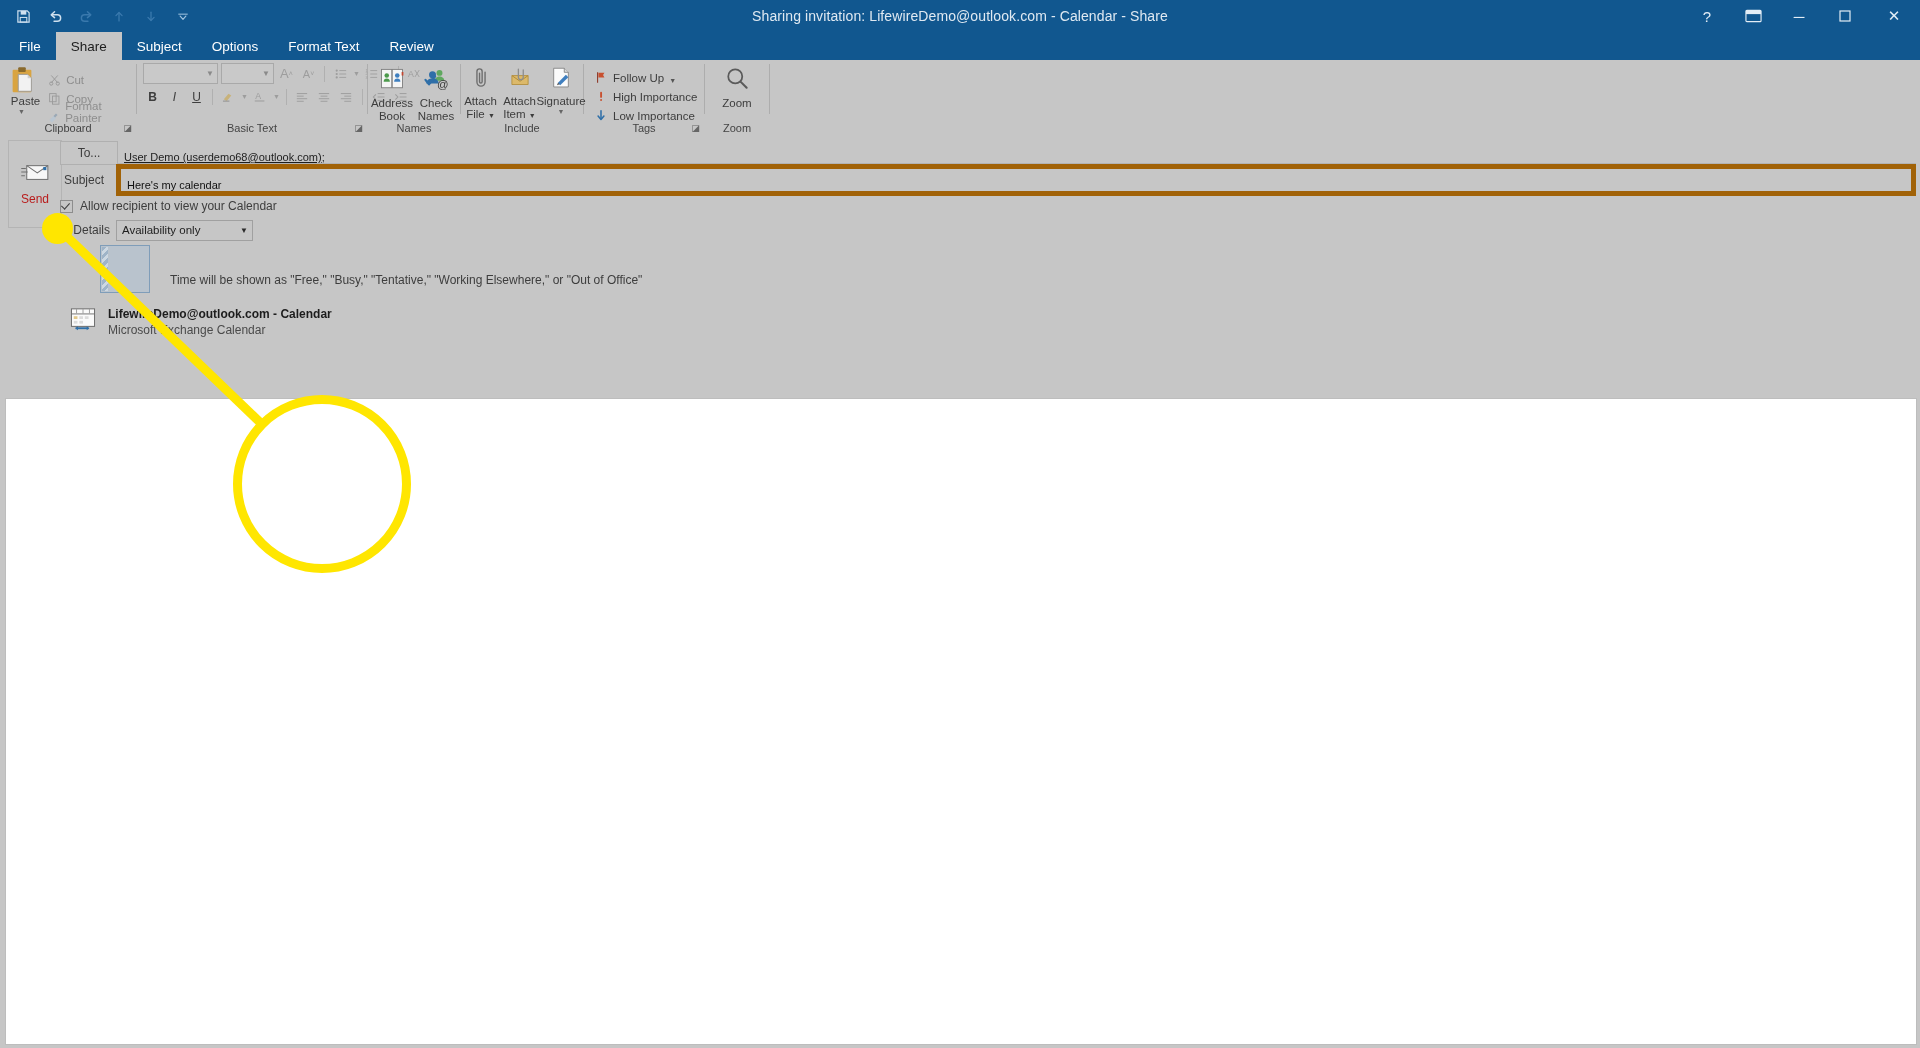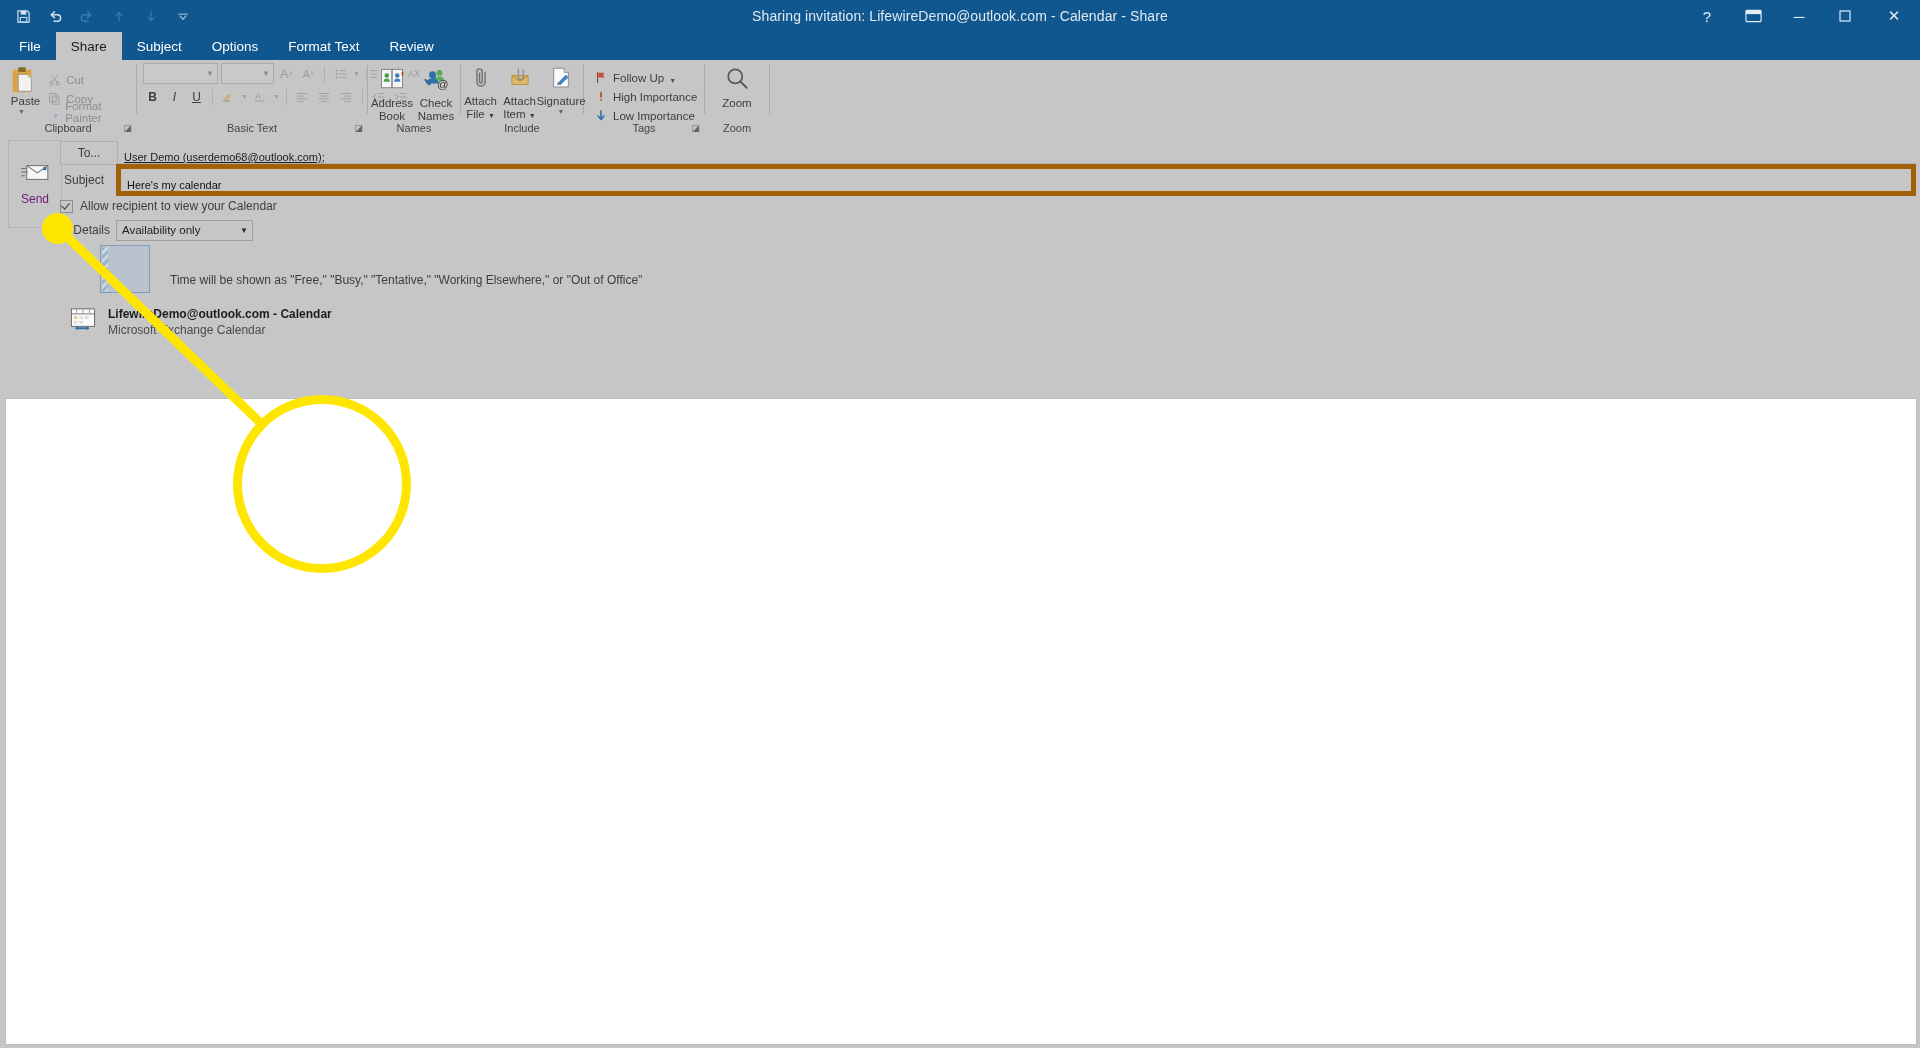--- a/index.html
+++ b/index.html
@@ -50,21 +50,21 @@
   .combo{height:19px;border:1px solid #a9a9a9;background:#c9c9c9;display:flex;align-items:center;justify-content:flex-end;padding-right:3px;}
   .combo .cv{font-size:11px;color:#9a9a9a;flex:1;padding-left:4px;}
   .tbtn{width:19px;height:19px;display:flex;align-items:center;justify-content:center;font-size:12px;color:#9d9d9d;}
   .tbtn.dark{color:#3d3d3d;}
   .vsep{width:1px;height:16px;background:#b0b0b0;margin:0 3px;}
 
   
   .compose{position:absolute;left:0;top:134px;width:1920px;height:264px;background:#c6c6c6;}
   .sendcol{position:absolute;left:8px;top:6px;width:52px;height:86px;border:1px solid #b4b4b4;
     display:flex;flex-direction:column;align-items:center;justify-content:center;gap:4px;background:#c6c6c6;}
-  .sendcol .lbl{font-size:12px;color:#701a75;}
+  .sendcol .lbl{font-size:12px;color:#b91c1c;}
 
   .fields{position:absolute;left:60px;top:6px;right:4px;}
   .frow{display:flex;align-items:center;height:25px;margin-bottom:2px;}
   .tobtn{width:56px;height:22px;border:1px solid #b0b0b0;background:#c6c6c6;font-size:12px;color:#3d3d3d;
     display:flex;align-items:center;justify-content:center;}
   .flabel{width:56px;font-size:12px;color:#3d3d3d;padding-left:4px;box-sizing:border-box;}
   .fval{flex:1;height:22px;display:flex;align-items:flex-end;padding-left:6px;font-size:11px;}
   .fval.tofield{border-bottom:1px solid #b3b3b3;color:#1d1d1d;}
   .fval.tofield .rec{text-decoration:underline;}
   .fval.subject{border:5px solid #a16207;background:#c6c6c6;color:#111;}

